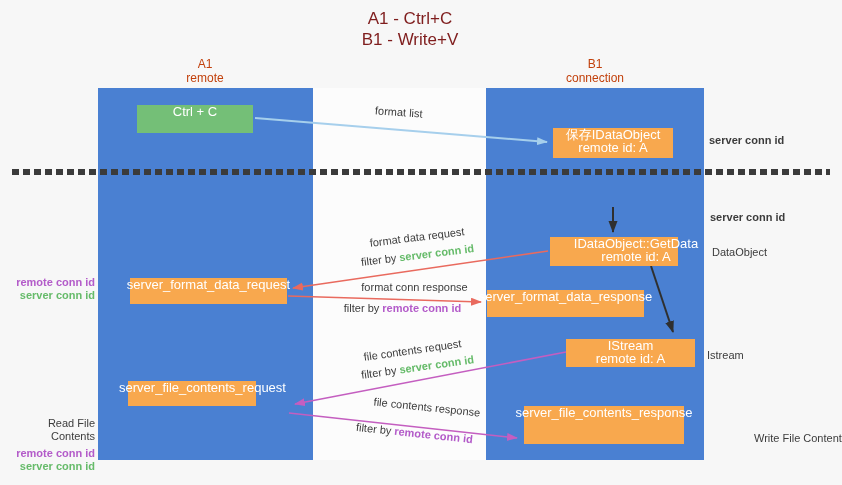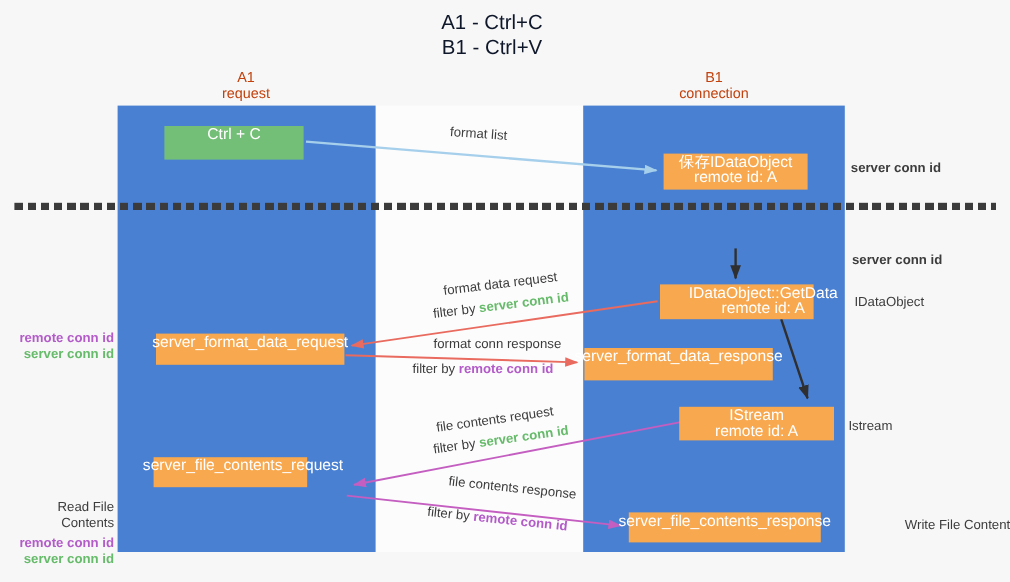--- a/index.html
+++ b/index.html
@@ -3,37 +3,37 @@
 <meta charset="utf-8">
 <style>
   html,body{margin:0;padding:0;}
   body{font-family:"Liberation Sans","DejaVu Sans",sans-serif;background:#f7f7f7;}
   #stage{position:relative;width:842px;height:485px;background:#f7f7f7;overflow:hidden;}
   .midband{position:absolute;left:313px;top:88px;width:173px;height:372px;background:#fcfcfc;}
   .col{position:absolute;top:88px;height:372px;background:#4a80d2;}
   .col-left{left:98px;width:215px;}
   .col-right{left:486px;width:218px;}
   .title{position:absolute;left:320px;top:8px;width:180px;text-align:center;
-         font-size:17px;line-height:21px;color:#0f172a;}
+         font-size:17px;line-height:21px;color:#7f1d1d;}
   .colhead{position:absolute;top:57px;width:100px;text-align:center;
            font-size:12px;line-height:14px;color:#c2410c;}
   .colhead.left{left:155px;} .colhead.right{left:545px;}
   .box{position:absolute;display:flex;flex-direction:column;align-items:center;justify-content:flex-start;
        color:#fff;font-size:13px;line-height:13px;text-align:center;box-sizing:border-box;}
   .green{background:#74bf77;}
   .orange{background:#f8a84e;}
   .b-ctrl-c{left:137px;top:105px;width:116px;height:28px;}
   .b-save{left:553px;top:128px;width:120px;height:30px;}
   .b-ctrl-v{left:554px;top:181px;width:119px;height:25px;}
   .b-getdata{left:550px;top:237px;width:128px;height:29px;padding-left:44px;}
   .b-freq{left:130px;top:278px;width:157px;height:26px;}
   .b-fresp{left:487px;top:290px;width:157px;height:27px;}
   .b-istream{left:566px;top:339px;width:129px;height:28px;}
   .b-fcreq{left:128px;top:381px;width:128px;height:25px;padding-left:21px;}
-  .b-fcresp{left:524px;top:427px;width:160px;height:25px;}
+  .b-fcresp{left:524px;top:406px;width:160px;height:38px;}
   .dots{position:absolute;left:12px;top:169px;width:818px;height:6px;
         background:repeating-linear-gradient(to right,#3b3b3b 0 7px,transparent 7px 11px);}
   .lbl{position:absolute;font-size:11px;color:#3c3c3c;white-space:nowrap;}
   .lbl.center{text-align:center;white-space:normal;}
   .green-t{color:#66bb6a;font-weight:bold;}
   .purple-t{color:#b35bc9;font-weight:bold;}
   .side-r{position:absolute;font-size:11px;color:#3c3c3c;white-space:nowrap;}
   .lgroup{position:absolute;text-align:right;font-size:11px;line-height:13px;}
   svg.arrows{position:absolute;left:0;top:0;pointer-events:none;}
   .r-4{transform:rotate(4deg);}
@@ -43,26 +43,26 @@
 </style>
 </head>
 <body>
 
 <div id="stage">
 
   <div class="midband"></div>
 
   <div class="title">
     <div>A1 - Ctrl+C</div>
-    <div>B1 - Ctrl+V</div>
+    <div>B1 - Write+V</div>
   </div>
 
   <div class="colhead left">
     <div>A1</div>
-    <div>request</div>
+    <div>remote</div>
   </div>
   <div class="colhead right">
     <div>B1</div>
     <div>connection</div>
   </div>
 
   <div class="col col-left"></div>
   <div class="col col-right"></div>
 
   <div class="dots"></div>
@@ -144,21 +144,21 @@
     <span>filter by </span><span class="green-t">server conn id</span>
   </div>
 
   <div class="lbl center r-6" style="left:362px;top:401px;width:130px;">file contents response</div>
   <div class="lbl center r-6" style="left:342px;top:427px;width:145px;">
     <span>filter by </span><span class="purple-t">remote conn id</span>
   </div>
 
   <div class="side-r green-t" style="left:709px;top:134px;">server conn id</div>
   <div class="side-r green-t" style="left:710px;top:211px;">server conn id</div>
-  <div class="side-r" style="left:712px;top:246px;">IDataObject</div>
+  <div class="side-r" style="left:712px;top:246px;">DataObject</div>
   <div class="side-r" style="left:707px;top:349px;">Istream</div>
   <div class="side-r" style="left:713px;top:432px;margin-left:41px;">Write File Contents</div>
 
   <div class="lgroup" style="left:5px;top:276px;width:90px;">
     <div class="purple-t">remote conn id</div>
     <div class="green-t">server conn id</div>
   </div>
   <div class="lgroup" style="left:3px;top:387px;width:92px;margin-top:30px;">
     <div style="color:#3c3c3c;margin-bottom:4px;">Read File Contents</div>
     <div class="purple-t">remote conn id</div>

